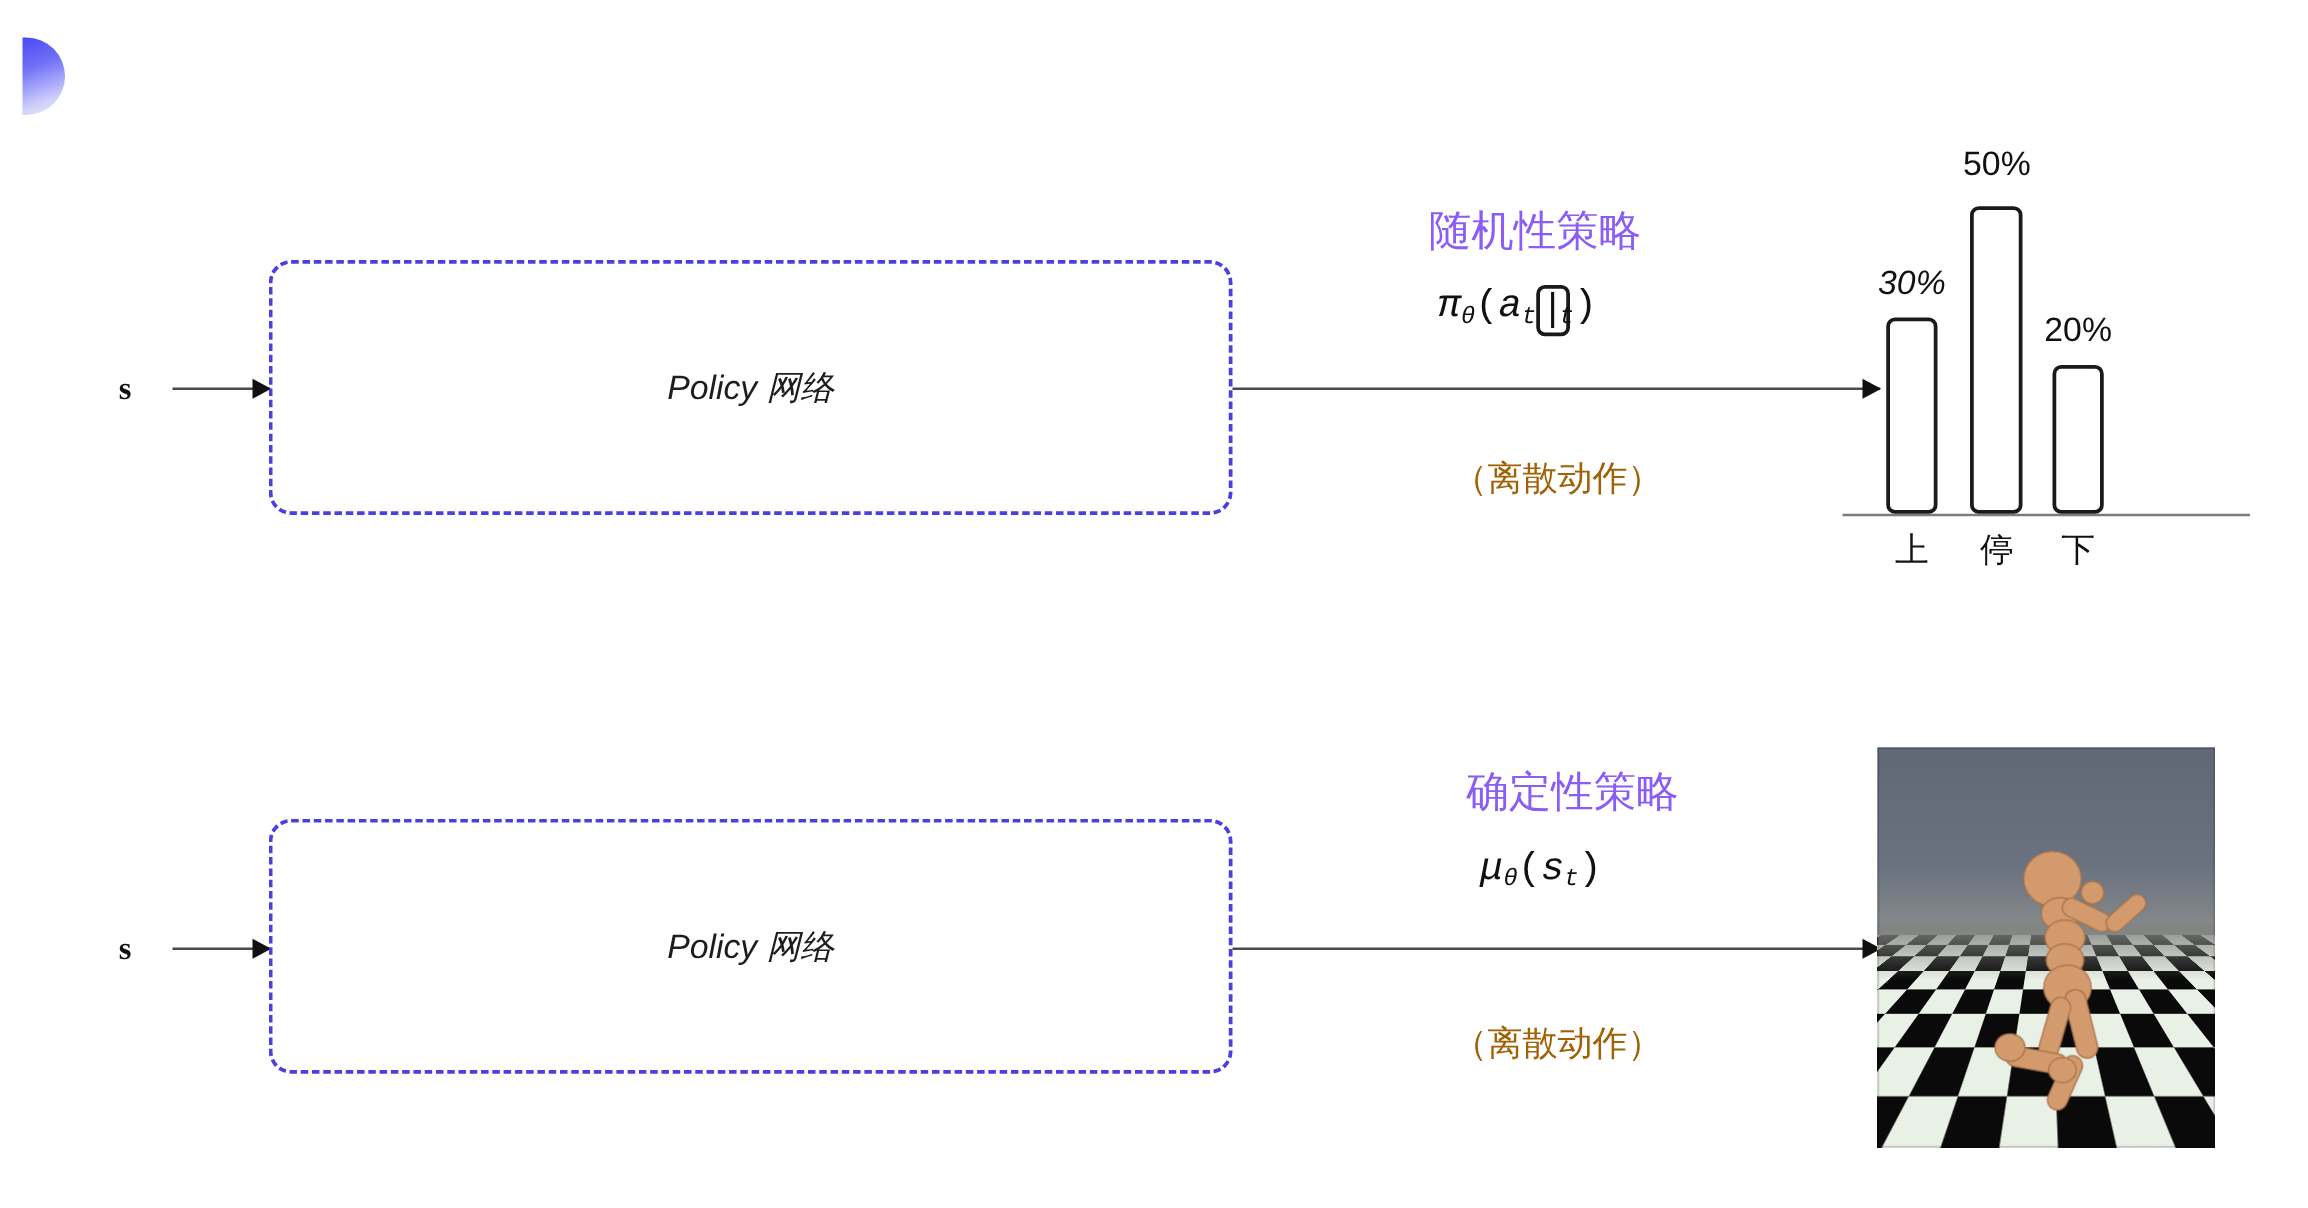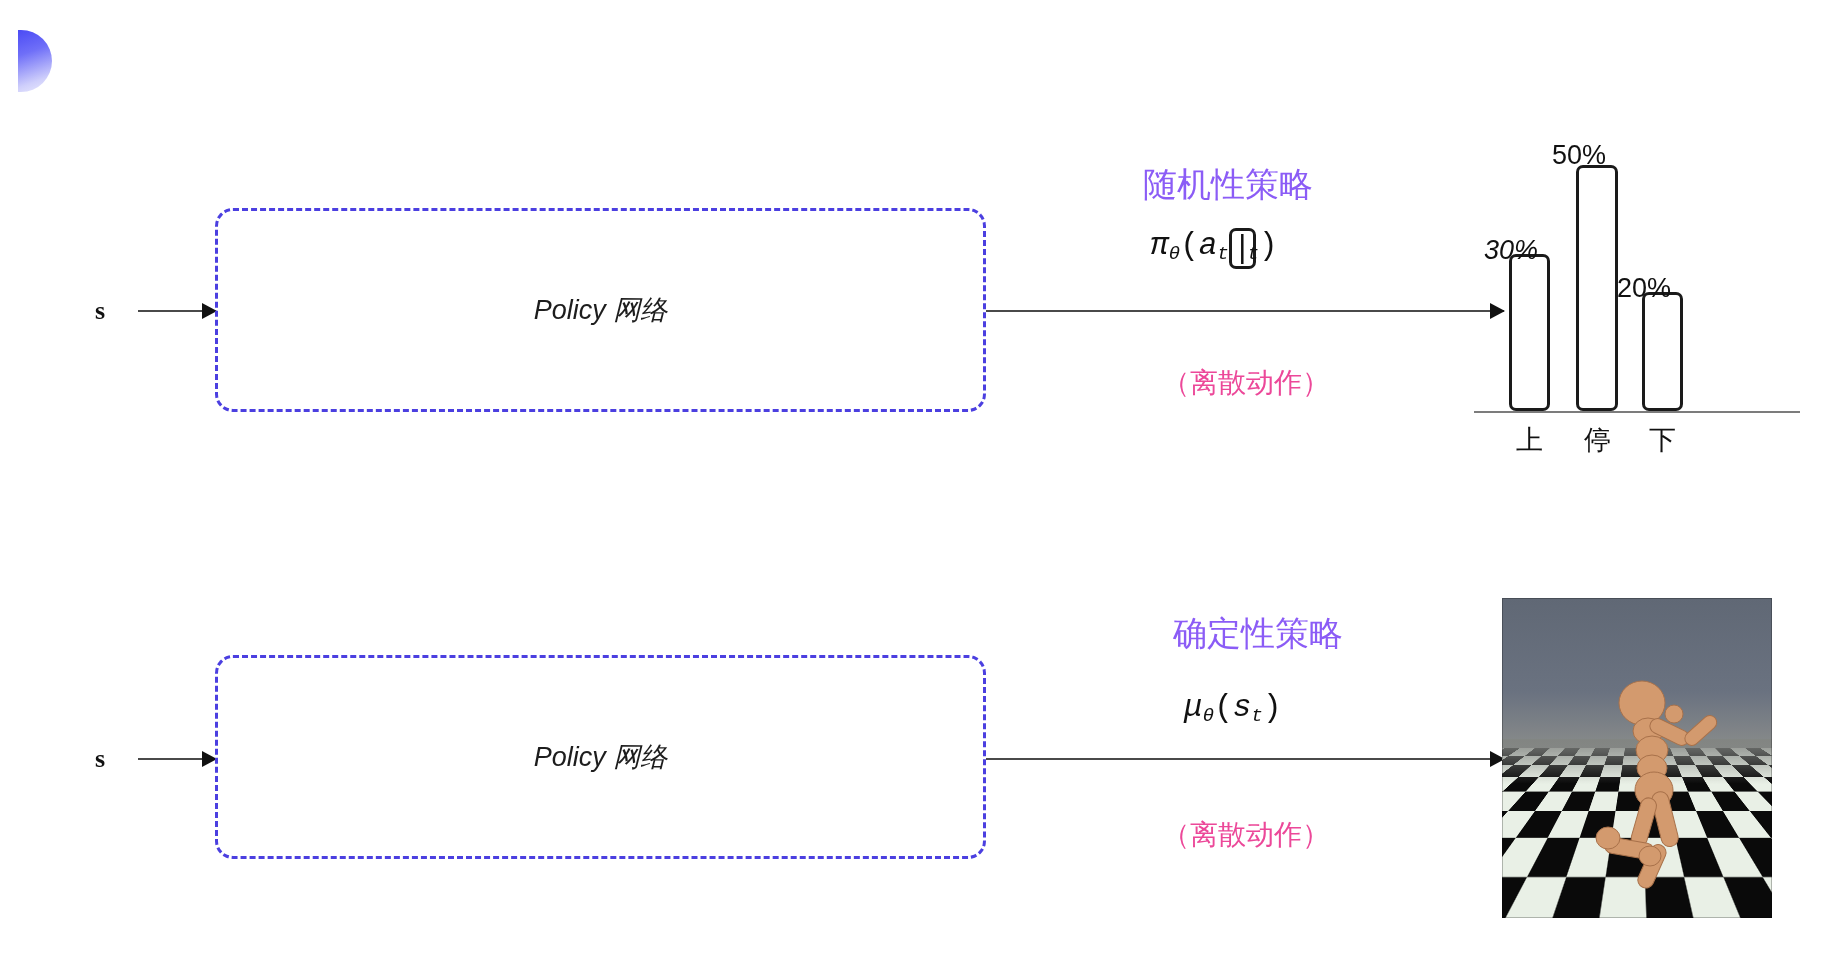--- a/index.html
+++ b/index.html
@@ -77,47 +77,47 @@
   .policy-kind.top{left:1143px;top:162px;}
   .policy-kind.bottom{left:1173px;top:611px;text-align:center;}
 
   .formula{
     position:absolute;
     font-family:Liberation Mono, monospace;
     font-style:italic;
     font-size:31px;color:#111;white-space:nowrap;
   }
   .formula.top{left:1150px;top:228px;}
-  .formula.bottom{left:1184px;top:678px;margin-top:12px;}
+  .formula.bottom{left:1184px;top:678px;}
   .formula sub{font-size:.62em;font-style:italic;vertical-align:baseline;position:relative;top:.28em;}
   .formula .bar{font-style:normal;padding:0 1px;}
   .formula .paren{font-style:normal;}
 
   .action-note{
     position:absolute;
-    font-size:28px;color:#ec4899;white-space:nowrap;
+    font-size:28px;color:#a16207;white-space:nowrap;
   }
   .action-note.top{left:1162px;top:364px;}
   .action-note.bottom{left:1162px;top:816px;}
 
   
   .chart{position:absolute;left:1462px;top:110px;width:346px;height:290px;}
   .chart-axis{
     position:absolute;left:12px;top:301px;width:326px;height:2px;background:#7c7c7c;
   }
   .bar{
     position:absolute;
     border:3px solid #1a1a1a;
     border-radius:7px;
     background:#ffffff;
     box-sizing:border-box;
   }
   .bar-value{
     position:absolute;
-    font-size:27px;color:#111;white-space:nowrap;text-align:left;margin-top:24px;
+    font-size:27px;color:#111;white-space:nowrap;text-align:center;
   }
   .bar-cat{
     position:absolute;top:312px;
     font-size:27px;color:#111;white-space:nowrap;text-align:center;
   }
 
   
   .sim{
     position:absolute;left:1502px;top:598px;width:270px;height:320px;
     overflow:hidden;background:#5d6570;

